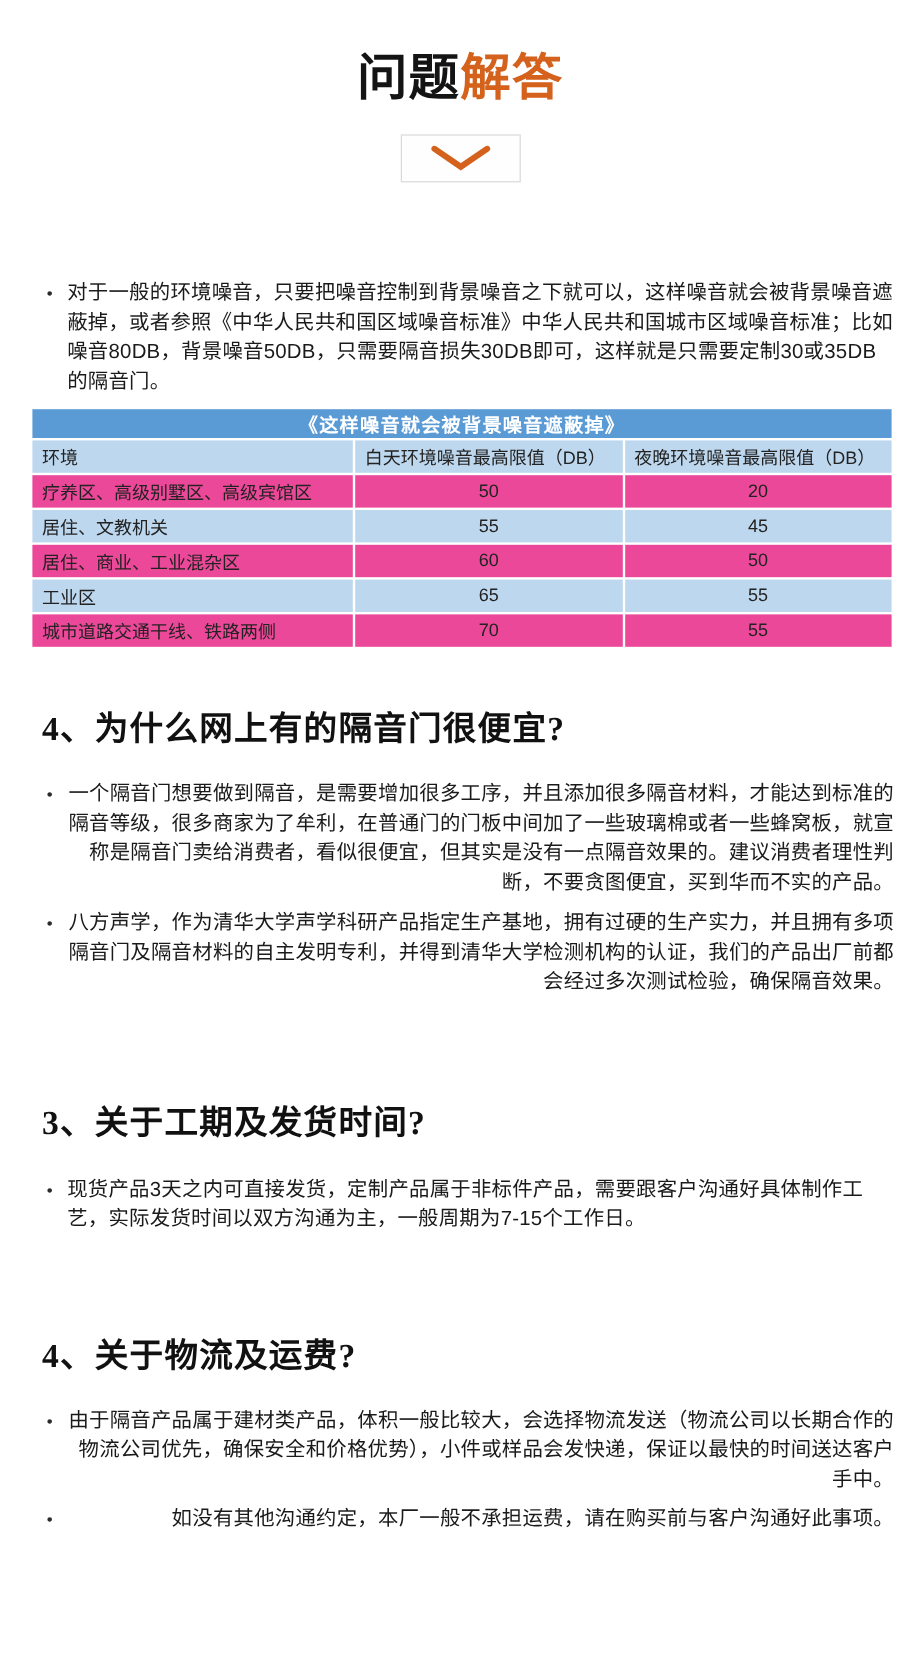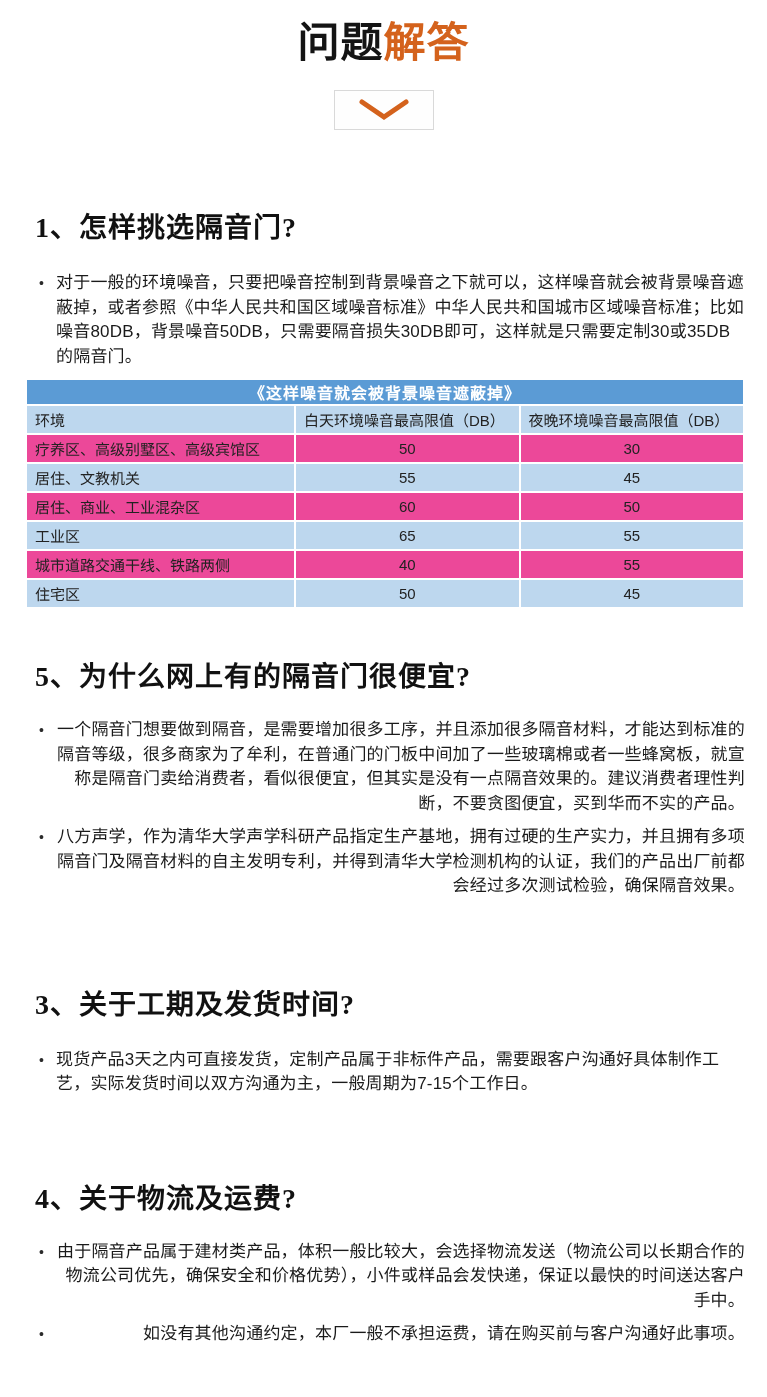--- a/index.html
+++ b/index.html
@@ -6,21 +6,21 @@
   html, body { background: #ffffff; }
   body {
     width: 767px;
     font-family: "Liberation Sans", "DejaVu Sans", sans-serif;
     color: #1f1f1f;
   }
   .page {
     width: 767px;
     min-height: 1397px;
     background: #ffffff;
-    padding-top: 20px;
+    padding-top: 42px;
     overflow: hidden;
     border-radius: 15px;
   }
 
   
   .hdr { text-align: center; }
   .hdr-title {
     font-size: 42px;
     font-weight: 700;
     letter-spacing: 1px;
@@ -138,21 +138,20 @@
         <svg width="52" height="24" viewBox="0 0 52 24">
           <polyline points="4,4 26,19 48,4" fill="none" stroke="#d4621c" stroke-width="5" stroke-linecap="round" stroke-linejoin="miter"></polyline>
         </svg>
       </span>
     </div>
   </div>
 
   <div class="content">
 
     <div class="sec-1">
-      <div class="faq-heading">1、怎样挑选隔音门?</div>
       <ul class="bullets">
         <li>对于一般的环境噪音，只要把噪音控制到背景噪音之下就可以，这样噪音就会被背景噪音遮蔽掉，或者参照《中华人民共和国区域噪音标准》中华人民共和国城市区域噪音标准；比如噪音80DB，背景噪音50DB，只需要隔音损失30DB即可，这样就是只需要定制30或35DB的隔音门。</li>
       </ul>
 
       <table class="noise">
         <colgroup>
             <col class="c1">
             <col class="c2">
             <col class="c3">
           </colgroup>
@@ -163,53 +162,48 @@
           <tr class="tbl-head">
             <th>环境</th>
             <th>白天环境噪音最高限值（DB）</th>
             <th>夜晚环境噪音最高限值（DB）</th>
           </tr>
         </thead>
         <tbody>
           <tr class="band-a">
             <td class="env">疗养区、高级别墅区、高级宾馆区</td>
             <td class="num">50</td>
-            <td class="num">30</td>
+            <td class="num">20</td>
           </tr>
           <tr class="band-b">
             <td class="env">居住、文教机关</td>
             <td class="num">55</td>
             <td class="num">45</td>
           </tr>
           <tr class="band-a">
             <td class="env">居住、商业、工业混杂区</td>
             <td class="num">60</td>
             <td class="num">50</td>
           </tr>
           <tr class="band-b">
             <td class="env">工业区</td>
             <td class="num">65</td>
             <td class="num">55</td>
           </tr>
           <tr class="band-a">
             <td class="env">城市道路交通干线、铁路两侧</td>
-            <td class="num">40</td>
+            <td class="num">70</td>
             <td class="num">55</td>
-          </tr>
-          <tr class="band-b">
-            <td class="env">住宅区</td>
-            <td class="num">50</td>
-            <td class="num">45</td>
           </tr>
         </tbody>
       </table>
     </div>
 
     <div class="sec-2">
-      <div class="faq-heading">5、为什么网上有的隔音门很便宜?</div>
+      <div class="faq-heading">4、为什么网上有的隔音门很便宜?</div>
       <ul class="bullets">
         <li>一个隔音门想要做到隔音，是需要增加很多工序，并且添加很多隔音材料，才能达到标准的隔音等级，很多商家为了牟利，在普通门的门板中间加了一些玻璃棉或者一些蜂窝板，就宣称是隔音门卖给消费者，看似很便宜，但其实是没有一点隔音效果的。建议消费者理性判断，不要贪图便宜，买到华而不实的产品。</li>
         <li>八方声学，作为清华大学声学科研产品指定生产基地，拥有过硬的生产实力，并且拥有多项隔音门及隔音材料的自主发明专利，并得到清华大学检测机构的认证，我们的产品出厂前都会经过多次测试检验，确保隔音效果。</li>
       </ul>
     </div>
 
     <div class="sec-3">
       <div class="faq-heading">3、关于工期及发货时间?</div>
       <ul class="bullets">
         <li>现货产品3天之内可直接发货，定制产品属于非标件产品，需要跟客户沟通好具体制作工艺，实际发货时间以双方沟通为主，一般周期为7-15个工作日。</li>

